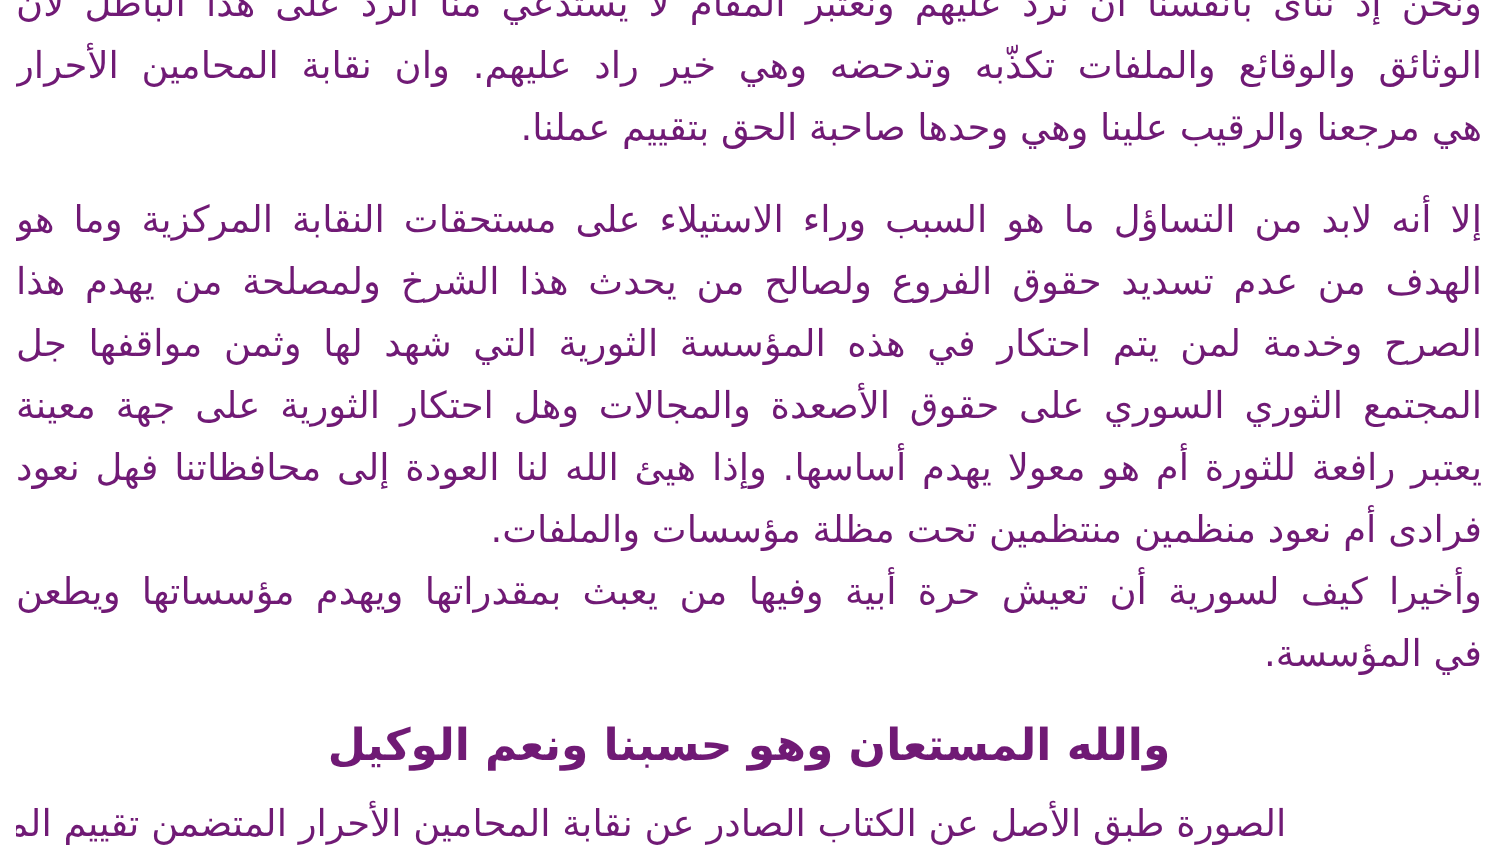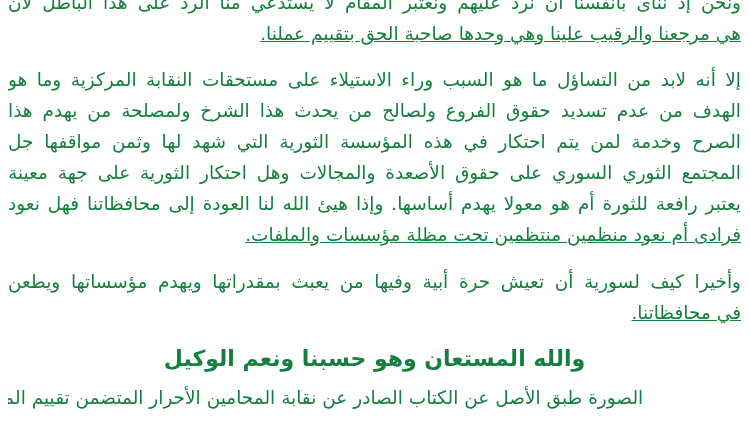--- a/index.html
+++ b/index.html
@@ -10,42 +10,41 @@
   .page {
     position: relative;
     width: 750px;
     height: 430px;
     overflow: hidden;
     background: #ffffff;
     direction: rtl;
     box-sizing: border-box;
     padding: 0 9px 0 8px;
     font-family: "DejaVu Sans", sans-serif;
-    color: #15803d;
+    color: #701a75;
     filter: blur(0.15px);
   }
   .para { margin: 0; }
   .para.p1 { margin-top: -13px; }
   .para.p2 { margin-top: 15px; }
-  .para.p3 { margin-top: 16px; }
+  .para.p3 { }
   .para.p4 { margin-top: 15px; }
   .para.p5 { margin-top: 8px; }
   .line {
     font-size: 18.5px;
     line-height: 31px;
     white-space: nowrap;
     overflow: hidden;
     text-align: justify;
     text-align-last: justify;
     text-justify: inter-word;
   }
   .line.last {
     text-align: left;
     text-align-last: right;
-    text-decoration: underline;
   }
   .line.center-bold {
     font-weight: 700;
     font-size: 22px;
     text-align: center;
     text-align-last: center;
   }
   .line.clipped-bottom {
     text-align: center;
     text-align-last: center;
@@ -55,35 +54,36 @@
     transform: translateX(-70px);
   }
 </style>
 </head>
 <body>
 
 <div class="page">
 
   <div class="para p1">
     <div class="line">ونحن إذ ننأى بأنفسنا أن نرد عليهم ونعتبر المقام لا يستدعي منا الرد على هذا الباطل لأن</div>
+    <div class="line">الوثائق والوقائع والملفات تكذّبه وتدحضه وهي خير راد عليهم. وان نقابة المحامين الأحرار</div>
     <div class="line last">هي مرجعنا والرقيب علينا وهي وحدها صاحبة الحق بتقييم عملنا.</div>
   </div>
 
   <div class="para p2">
     <div class="line">إلا أنه لابد من التساؤل ما هو السبب وراء الاستيلاء على مستحقات النقابة المركزية وما هو</div>
     <div class="line">الهدف من عدم تسديد حقوق الفروع ولصالح من يحدث هذا الشرخ ولمصلحة من يهدم هذا</div>
     <div class="line">الصرح وخدمة لمن يتم احتكار في هذه المؤسسة الثورية التي شهد لها وثمن مواقفها جل</div>
     <div class="line">المجتمع الثوري السوري على حقوق الأصعدة والمجالات وهل احتكار الثورية على جهة معينة</div>
     <div class="line">يعتبر رافعة للثورة أم هو معولا يهدم أساسها. وإذا هيئ الله لنا العودة إلى محافظاتنا فهل نعود</div>
     <div class="line last">فرادى أم نعود منظمين منتظمين تحت مظلة مؤسسات والملفات.</div>
   </div>
 
   <div class="para p3">
     <div class="line">وأخيرا كيف لسورية أن تعيش حرة أبية وفيها من يعبث بمقدراتها ويهدم مؤسساتها ويطعن</div>
-    <div class="line last">في محافظاتنا.</div>
+    <div class="line last">في المؤسسة.</div>
   </div>
 
   <div class="para p4">
     <div class="line center-bold">والله المستعان وهو حسبنا ونعم الوكيل</div>
   </div>
 
   <div class="para p5">
     <div class="line clipped-bottom">
       <span class="shift">الصورة طبق الأصل عن الكتاب الصادر عن نقابة المحامين الأحرار المتضمن تقييم الملفات</span>
     </div>

